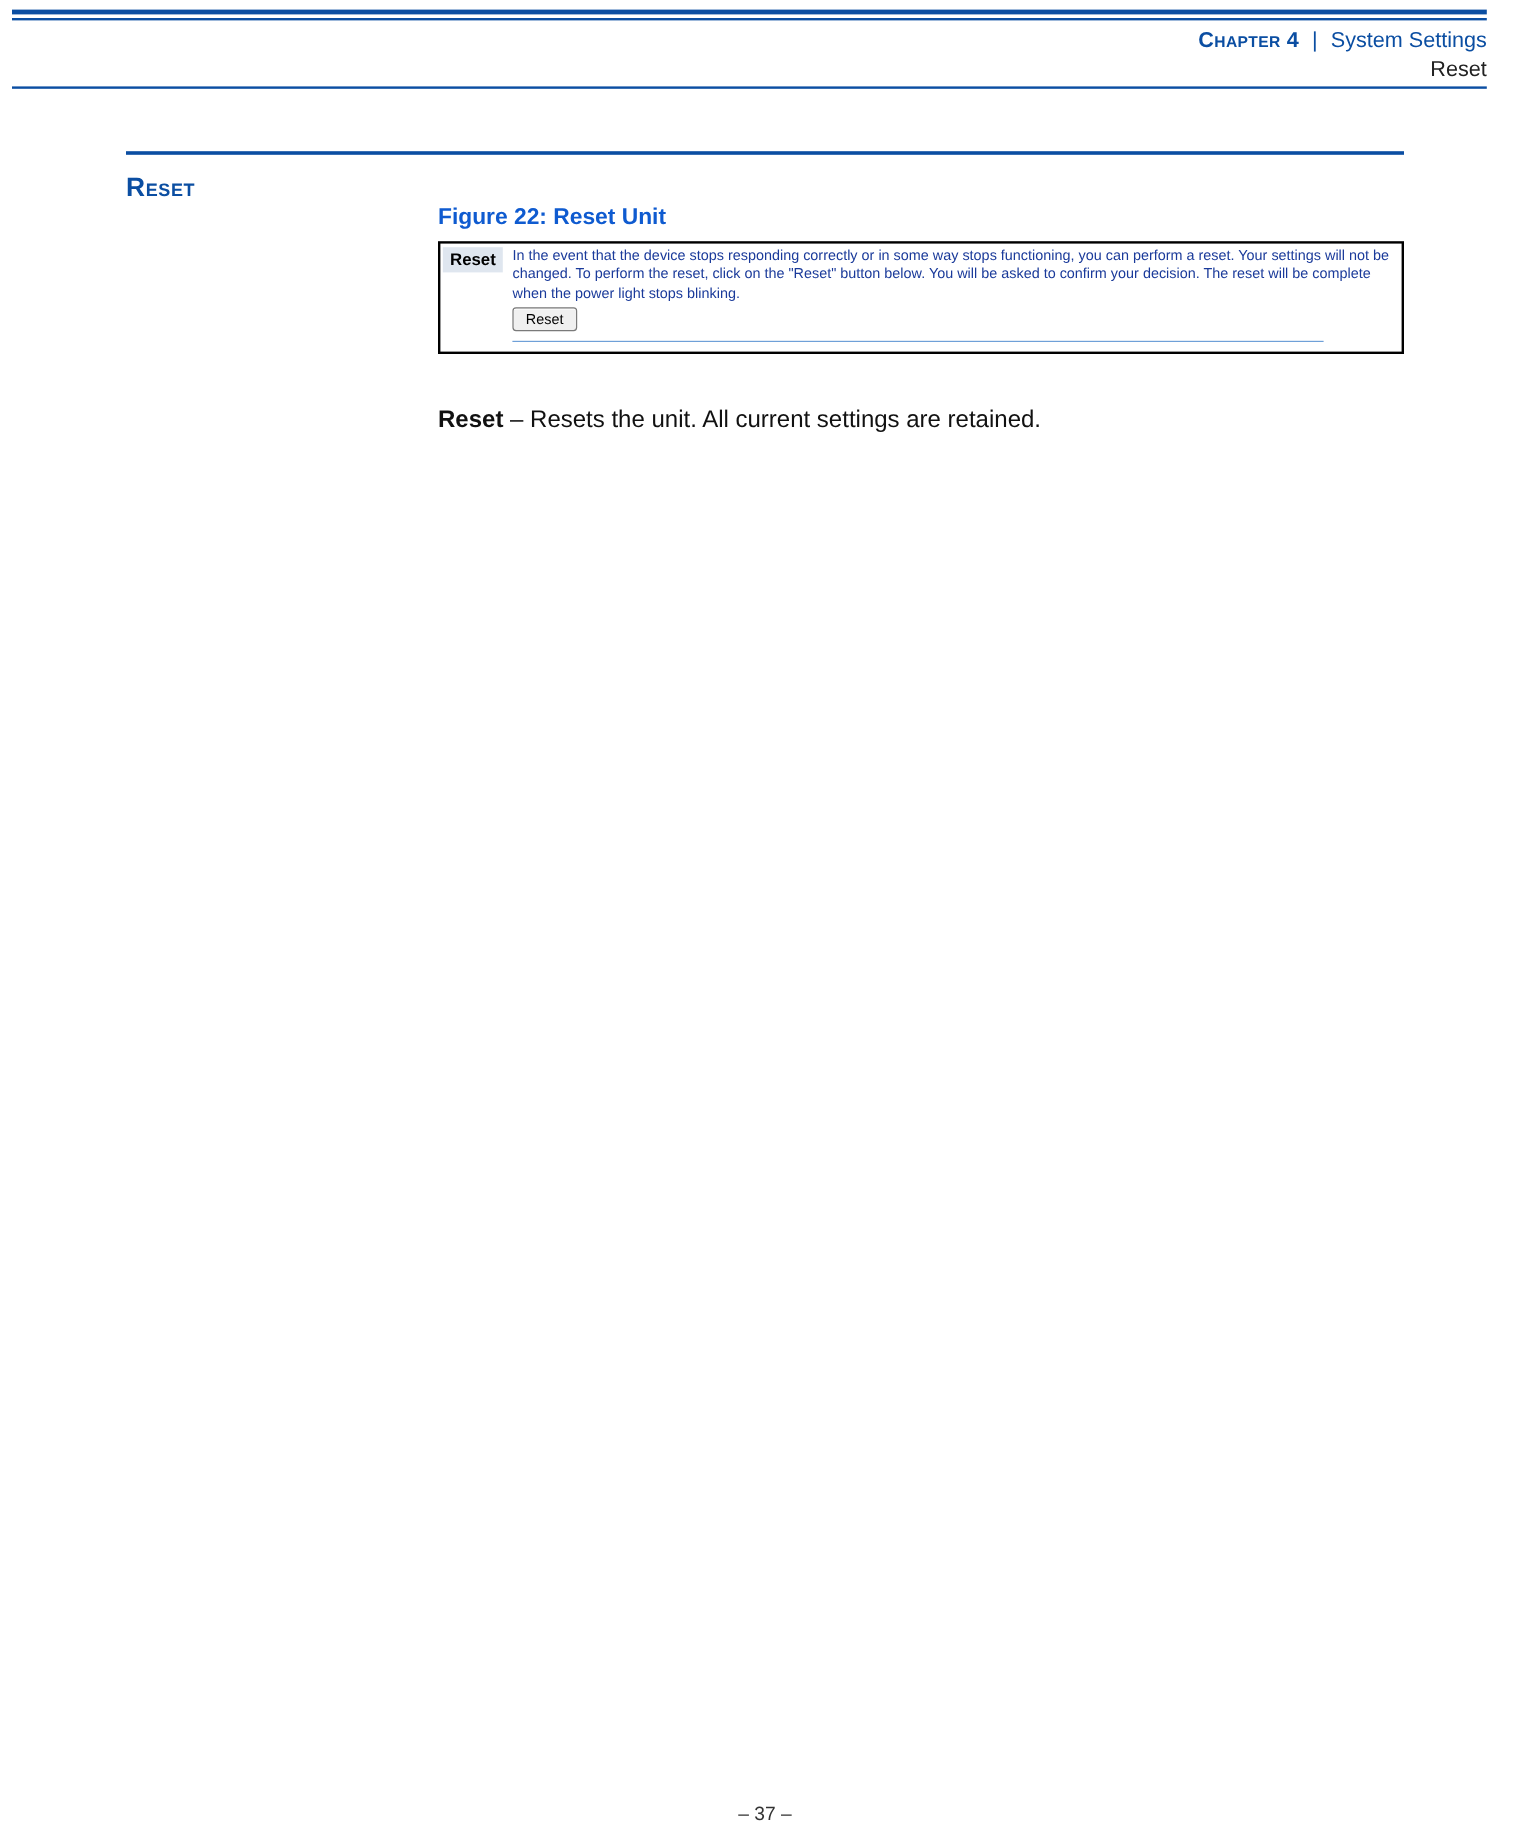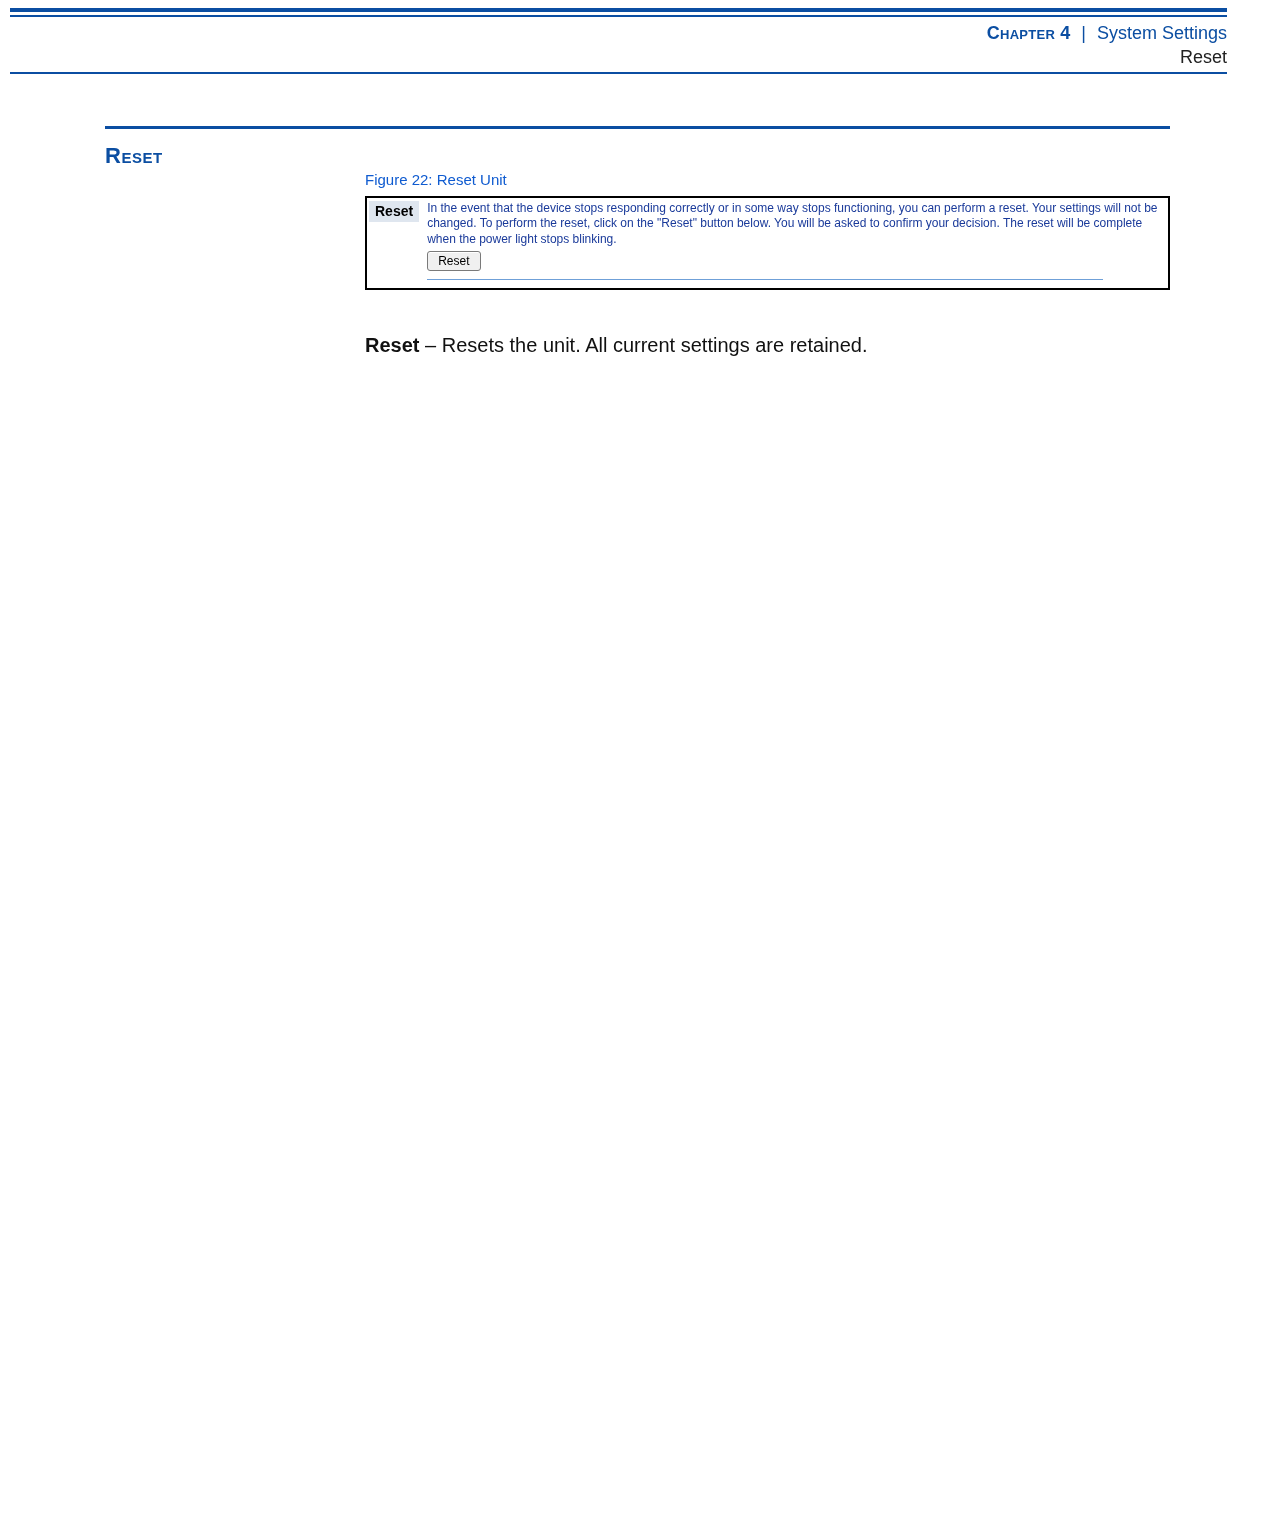--- a/index.html
+++ b/index.html
@@ -24,21 +24,21 @@
   .page{
     position:relative;
     width:100%;
     height:100%;
     box-sizing:border-box;
     padding:0 0 40px 0;
   }
 
   
   .hdr-wrap{
-    margin:8px 48px 0 10px;
+    margin:8px 36px 0 10px;
   }
   .hdr-lines{
     border-top:4px solid var(--blue);
   }
   .hdr-lines .inner-line{
     border-top:2px solid var(--blue);
     margin-top:3px;
   }
   .hdr-meta{
     text-align:right;
@@ -103,22 +103,22 @@
 
   .body-text{
     font-size:20px;
     line-height:1.35;
     color:#111;
     text-align:justify;
   }
 
   .figure-caption{
     color:var(--blue-bright);
-    font-weight:400;
-    font-size:15px;
+    font-weight:700;
+    font-size:19px;
     margin:28px 0 8px 0;
   }
 
   
   .figure-box{
     border:2px solid #000;
     width:100%;
     box-sizing:border-box;
     background:#fff;
     padding:0;
@@ -225,13 +225,14 @@
         </div>
 
         <div class="definition">
           <span class="term">Reset</span><span> – Resets the unit. All current settings are retained.</span>
         </div>
 
       </div>
     </div>
   </div>
 
+  <div class="footer-pg">–  37  –</div>
 </div>
 
 </body></html>

